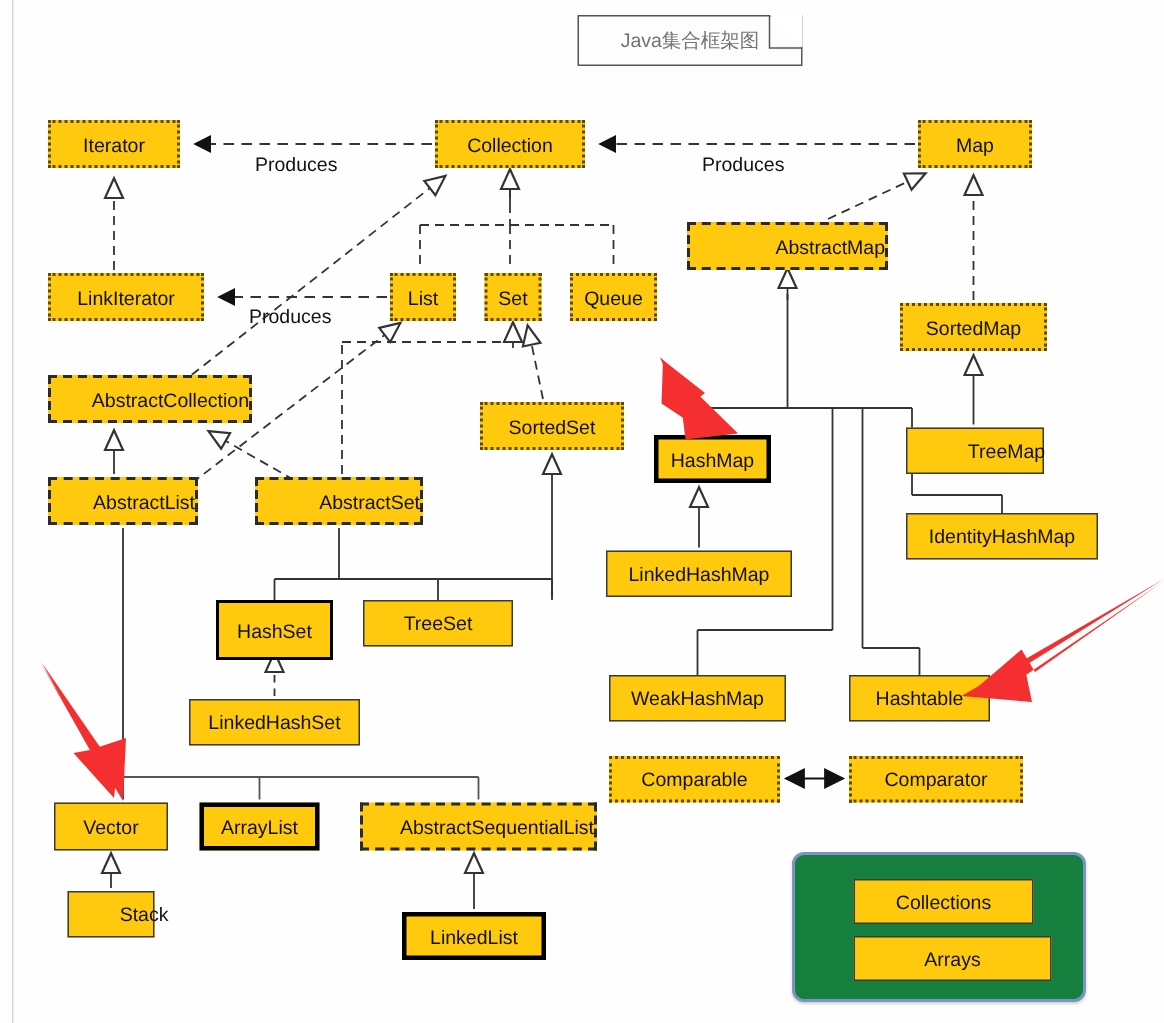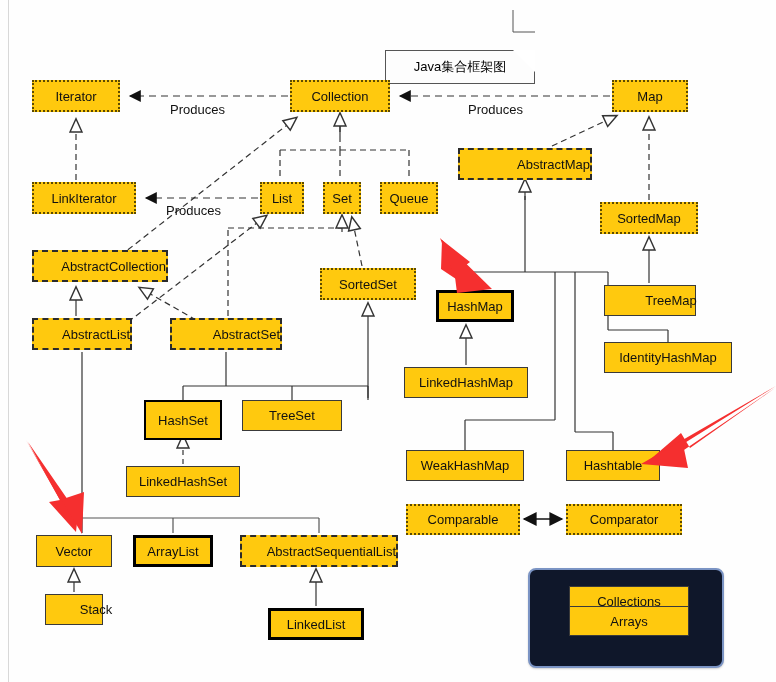--- a/index.html
+++ b/index.html
@@ -12,25 +12,24 @@
   #canvas{position:relative;width:776px;height:682px;background:#fefefe;}
 
   
   .left-rule{position:absolute;left:8px;top:0;width:1px;height:682px;background:#d8d8d8;}
 
   
   .note{
     position:absolute;
     background:#fdfdfd;
     border:1px solid #555;
-    color:#000000;
+    color:#737373;
     font-size:13px;
     display:flex;align-items:center;justify-content:center;
     box-sizing:border-box;
-    margin-top:40px;
   }
   .note .foldline{
     position:absolute;right:-1px;top:-1px;width:0;height:0;
     border-left:22px solid transparent;
     border-top:22px solid #ffffff;
   }
 
   
   .box{
     position:absolute;
@@ -60,21 +59,21 @@
     position:absolute;
     font-size:13px;color:#111;
     background:transparent;
     z-index:6;
     white-space:nowrap;
   }
 
   
   .legend{
     position:absolute;
-    background:#0f172a;
+    background:#15803d;
     border:2px solid #7b94c4;
     border-radius:8px;
     box-sizing:border-box;
     z-index:7;
     box-shadow:0 1px 2px rgba(0,0,0,.18);
   }
 </style>
 </head>
 <body>
 
@@ -212,21 +211,21 @@
     <g>
       <polygon points="28,442 60,500 49,502 76,532 80,495 68,500" fill="#f52f2f"></polygon>
       <polygon points="26,440 82,534 84,492 60,500" fill="#f52f2f"></polygon>
     </g>
   </svg>
 
   <div class="legend" style="left:528px;top:568px;width:196px;height:100px;">
     <div class="box b-class" style="left:39px;top:16px;width:120px;height:30px;position:absolute;">
       <span>Collections</span>
     </div>
-    <div class="box b-class" style="left:39px;top:36px;width:120px;height:30px;position:absolute;">
+    <div class="box b-class" style="left:39px;top:54px;width:132px;height:30px;position:absolute;">
       <span>Arrays</span>
     </div>
   </div>
 
   <div id="node-layer">
       <div class="box b-iface" style="left: 32px; top: 80px; width: 88px; height: 32px;">
         <span>Iterator</span>
       </div>
       <div class="box b-iface" style="left: 290px; top: 80px; width: 100px; height: 32px;">
         <span>Collection</span>

